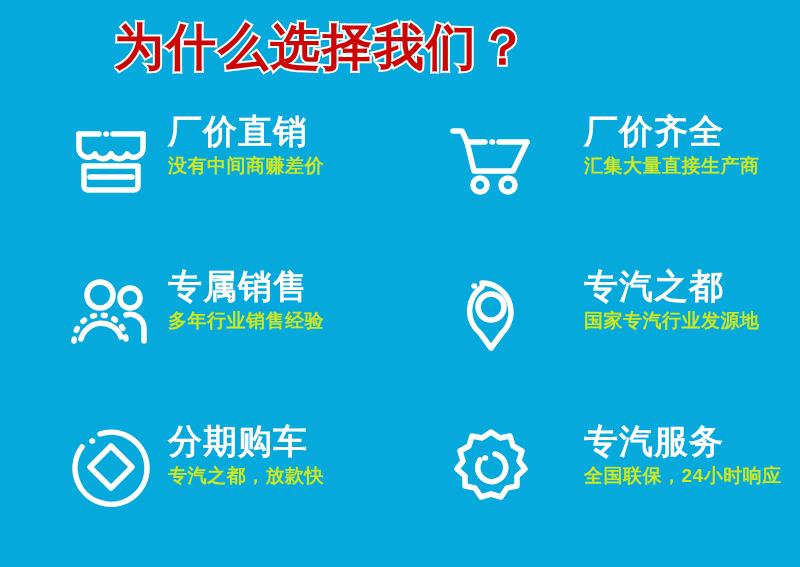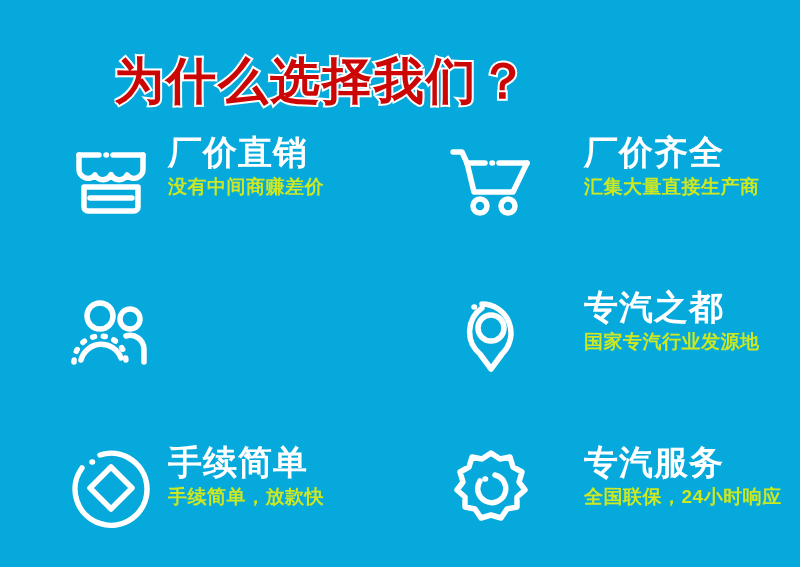--- a/index.html
+++ b/index.html
@@ -19,21 +19,20 @@
     background: #05a9dc;
     box-sizing: border-box;
   }
   
   #title-wrap {
     position: absolute;
     top: 22px;
     left: 0;
     width: 644px;
     text-align: center;
-    margin-top: 34px;
   }
   #banner-title {
     display: inline-block;
     font-size: 50px;
     font-weight: bold;
     line-height: 1;
     letter-spacing: 2px;
     color: #cc0505;
     -webkit-text-stroke: 4px #ffffff;
     paint-order: stroke fill;
@@ -45,21 +44,20 @@
   #features {
     position: absolute;
     top: 108px;
     left: 0;
     width: 800px;
     height: 420px;
     display: grid;
     grid-template-columns: 400px 400px;
     grid-template-rows: 155px 155px 110px;
     align-items: start;
-    margin-top: 21px;
   }
   .feature {
     display: flex;
     align-items: flex-start;
     box-sizing: border-box;
   }
   .feature.col-left  { padding-left: 68px; }
   .feature.col-right { padding-left: 48px; gap: 36px; }
 
   .feature-icon {
@@ -142,20 +140,24 @@
     <div class="feature col-left">
       <div class="feature-icon">
         <svg viewBox="0 0 86 86" fill="none" stroke="#ffffff" stroke-width="5.5" stroke-linecap="round" stroke-linejoin="round">
           <circle cx="32" cy="26" r="13"></circle>
           <circle cx="62" cy="29" r="10"></circle>
           <path d="M6 72 a26 26 0 0 1 52 0" stroke-dasharray="2 9"></path>
           <path d="M13 70 a21 21 0 0 1 40 -2"></path>
           <path d="M58 46 a14 14 0 0 1 18 13 v13"></path>
         </svg>
       </div>
+      <div class="feature-text">
+        <div class="feature-heading">专属销售</div>
+        <div class="feature-sub">多年行业销售经验</div>
+      </div>
     </div>
 
     <div class="feature col-right">
       <div class="feature-icon">
         <svg viewBox="0 0 86 86" fill="none" stroke="#ffffff" stroke-width="5.5" stroke-linecap="round" stroke-linejoin="round">
           <path d="M26 17 h0.5"></path>
           <path d="M34 14 a29 29 0 0 1 20 50 l-11 15 l-11 -15 a29 29 0 0 1 2 -46"></path>
           <circle cx="43" cy="38" r="13"></circle>
         </svg>
       </div>
@@ -167,22 +169,22 @@
 
     <div class="feature col-left">
       <div class="feature-icon">
         <svg viewBox="0 0 86 86" fill="none" stroke="#ffffff" stroke-width="5.5" stroke-linecap="round" stroke-linejoin="round">
           <path d="M24 17 h0.5"></path>
           <path d="M32 10 a36 36 0 1 1 -18 13"></path>
           <path d="M43 22 l21 21 l-21 21 l-21 -21 z"></path>
         </svg>
       </div>
       <div class="feature-text">
-        <div class="feature-heading">手续简单</div>
-        <div class="feature-sub">手续简单，放款快</div>
+        <div class="feature-heading">分期购车</div>
+        <div class="feature-sub">专汽之都，放款快</div>
       </div>
     </div>
 
     <div class="feature col-right">
       <div class="feature-icon">
         <svg viewBox="0 0 86 86" fill="none" stroke="#ffffff" stroke-width="5.5" stroke-linecap="round" stroke-linejoin="round">
           <path d="M43 8
                    l9 6 l10 -2 l3 10 l9 5 l-3 10 l6 8 l-8 7 l0 10 l-10 2 l-6 9 l-10 -3
                    l-10 3 l-6 -9 l-10 -2 l0 -10 l-8 -7 l6 -8 l-3 -10 l9 -5 l3 -10 l10 2 z"></path>
           <path d="M37 34 h0.5"></path>

